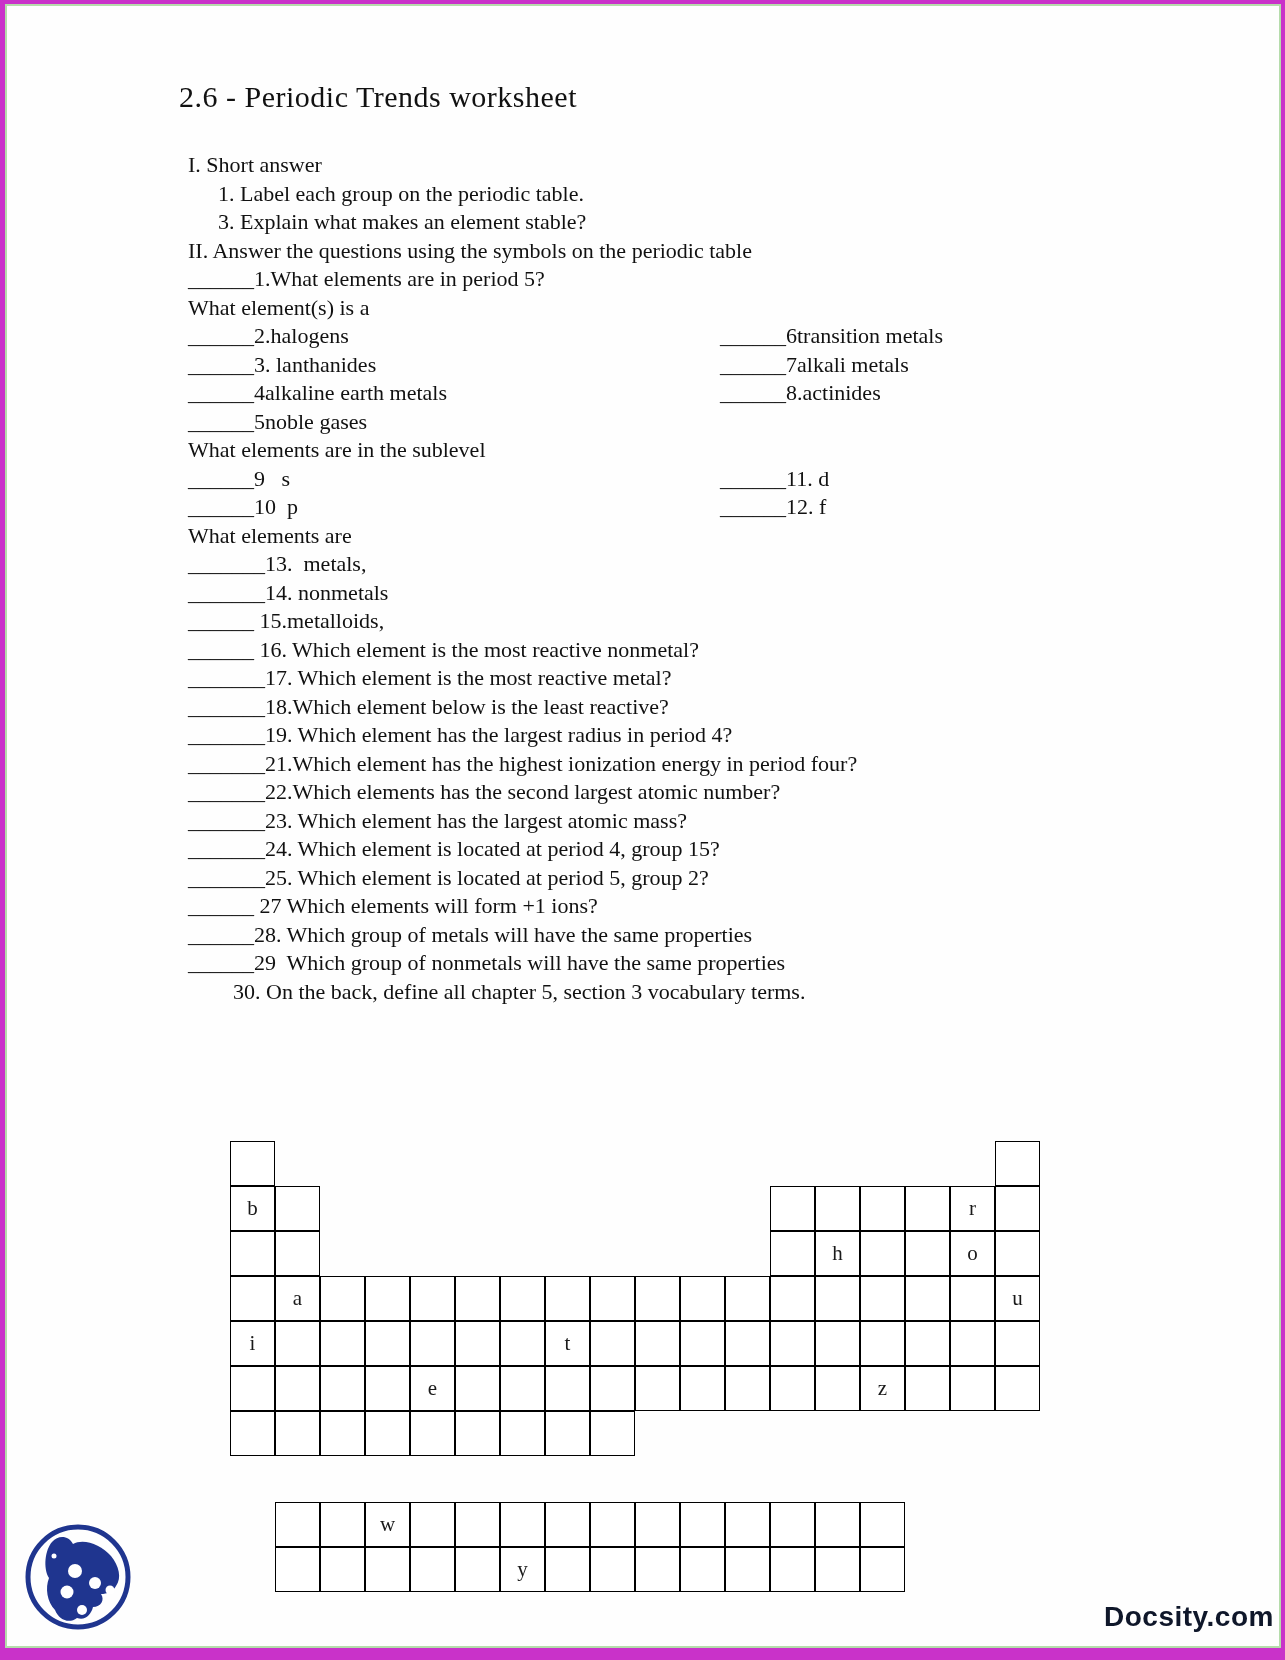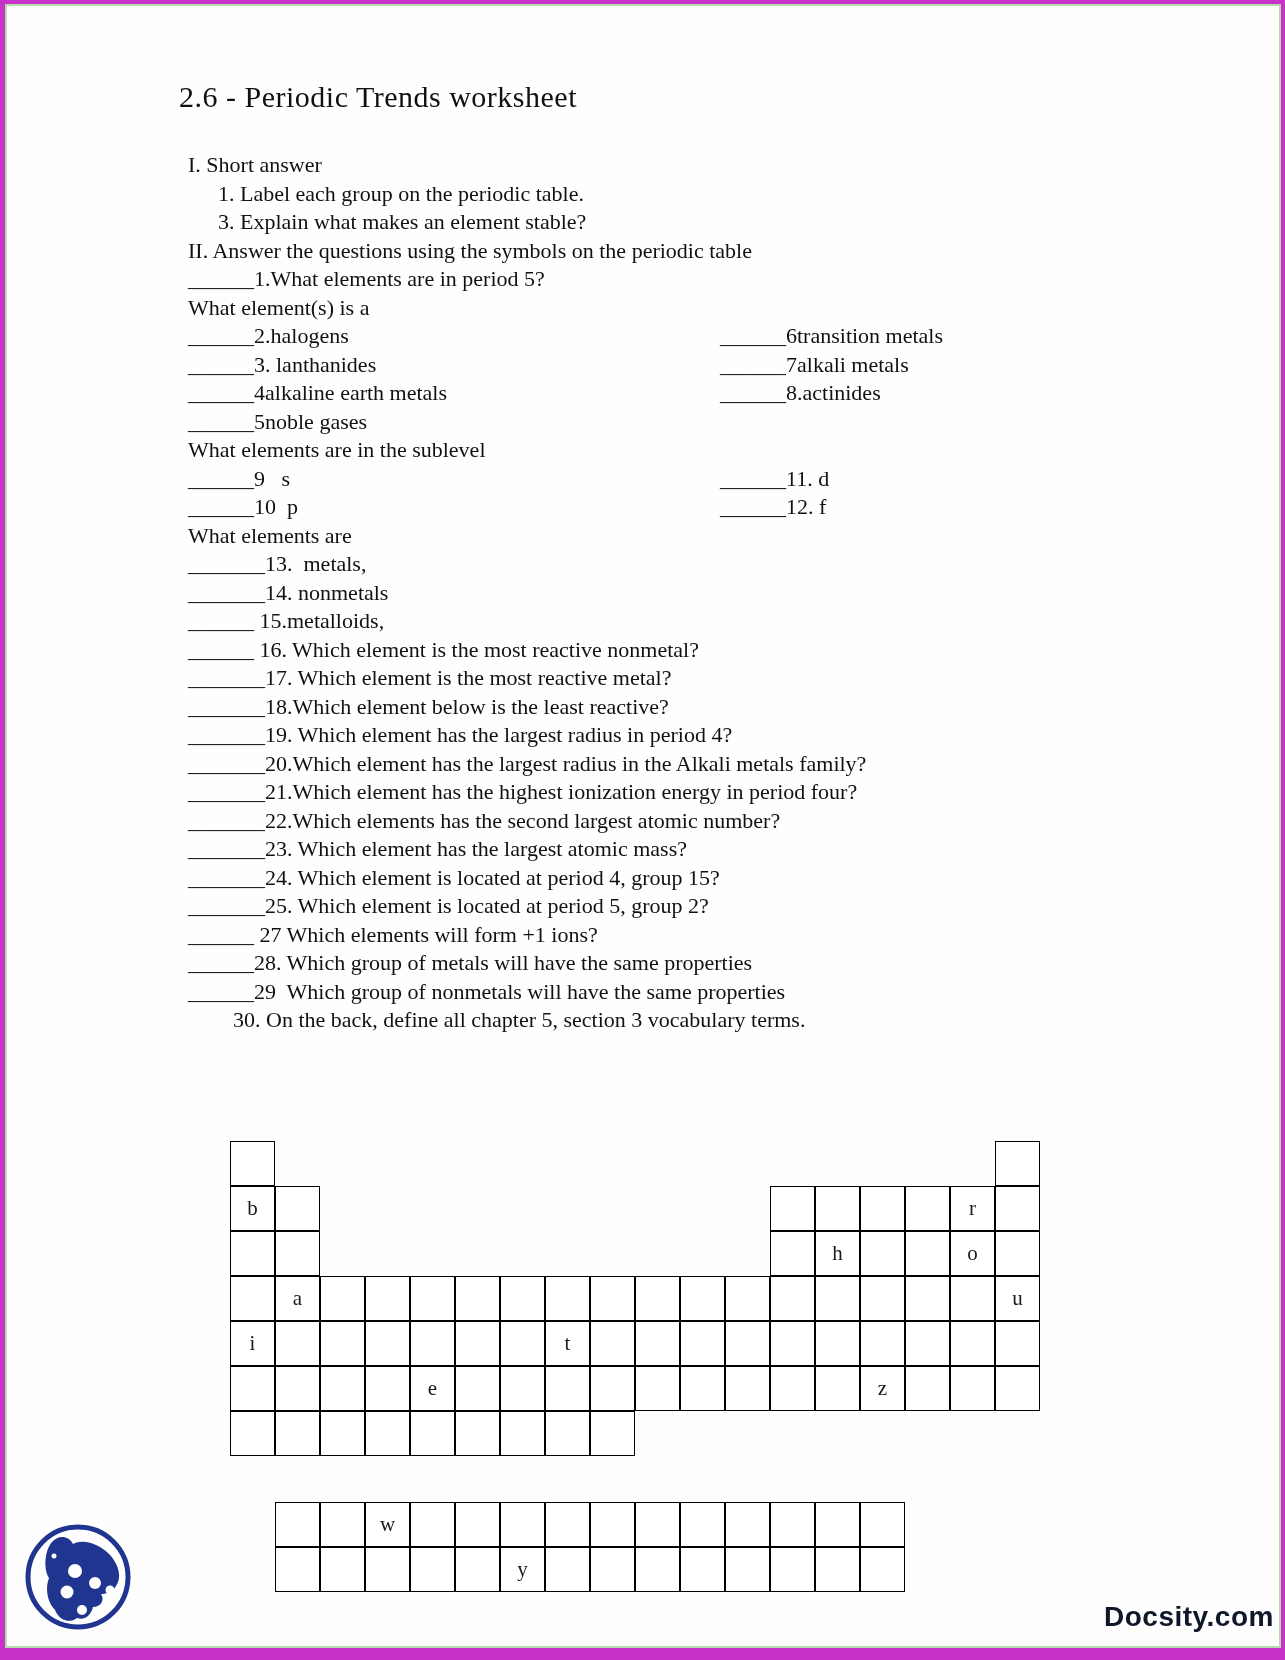--- a/index.html
+++ b/index.html
@@ -61,21 +61,20 @@
     <div class="line"><span>______9   s</span><span class="rightcol">______11. d</span></div>
     <div class="line"><span>______10  p</span><span class="rightcol">______12. f</span></div>
     <div class="line"><span>What elements are</span></div>
     <div class="line"><span>_______13.  metals,</span></div>
     <div class="line"><span>_______14. nonmetals</span></div>
     <div class="line"><span>______ 15.metalloids,</span></div>
     <div class="line"><span>______ 16. Which element is the most reactive nonmetal?</span></div>
     <div class="line"><span>_______17. Which element is the most reactive metal?</span></div>
     <div class="line"><span>_______18.Which element below is the least reactive?</span></div>
     <div class="line"><span>_______19. Which element has the largest radius in period 4?</span></div>
-    <div class="line"><span>_______20.Which element has the largest radius in the Alkali metals family?</span></div>
     <div class="line"><span>_______21.Which element has the highest ionization energy in period four?</span></div>
     <div class="line"><span>_______22.Which elements has the second largest atomic number?</span></div>
     <div class="line"><span>_______23. Which element has the largest atomic mass?</span></div>
     <div class="line"><span>_______24. Which element is located at period 4, group 15?</span></div>
     <div class="line"><span>_______25. Which element is located at period 5, group 2?</span></div>
     <div class="line"><span>______ 27 Which elements will form +1 ions?</span></div>
     <div class="line"><span>______28. Which group of metals will have the same properties</span></div>
     <div class="line"><span>______29  Which group of nonmetals will have the same properties</span></div>
     <div class="line ind2"><span>30. On the back, define all chapter 5, section 3 vocabulary terms.</span></div>
   </div>

